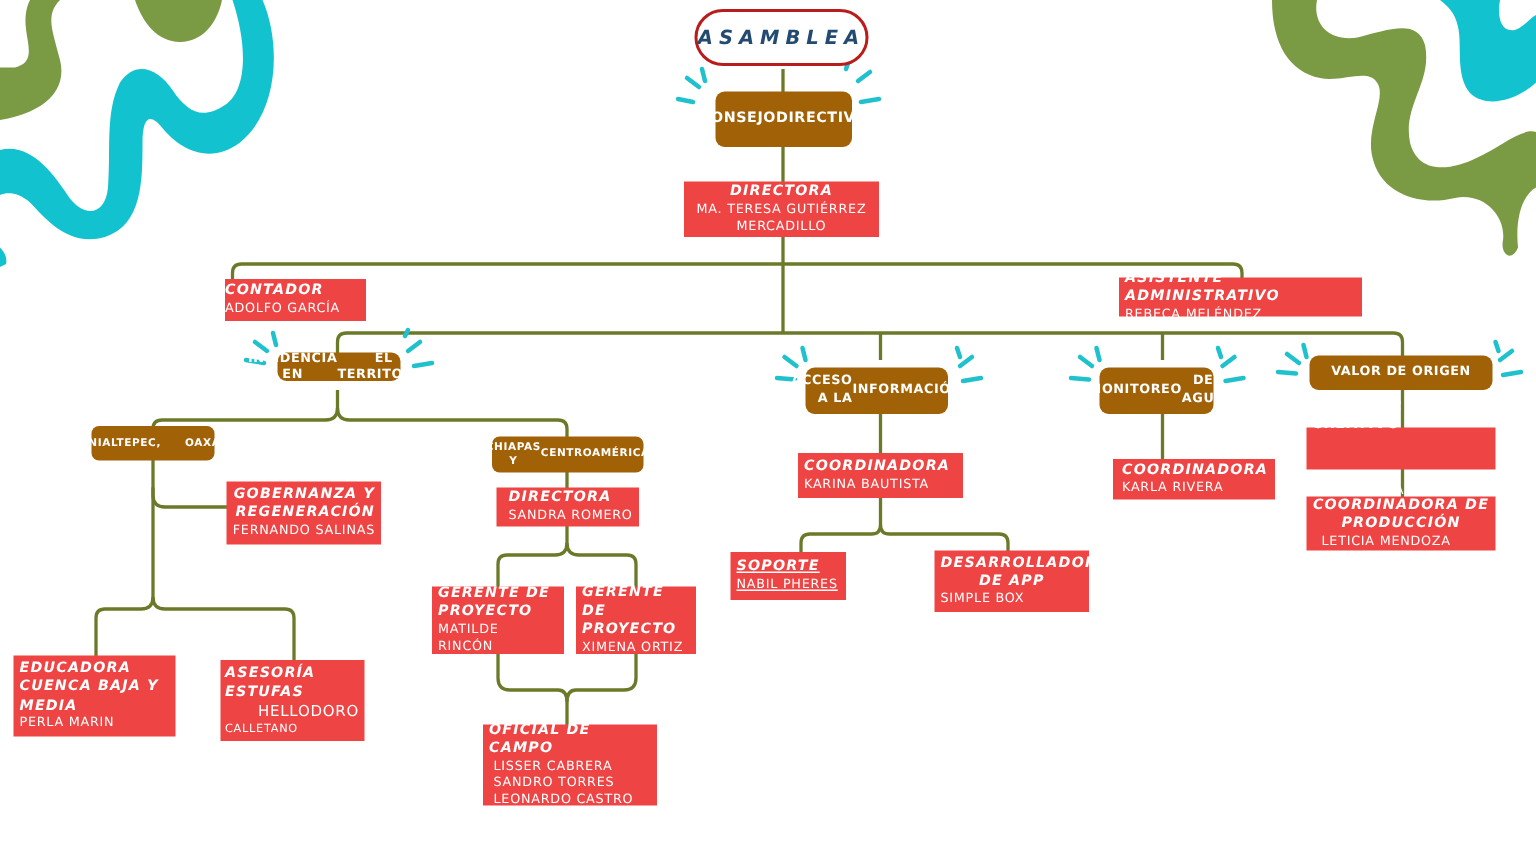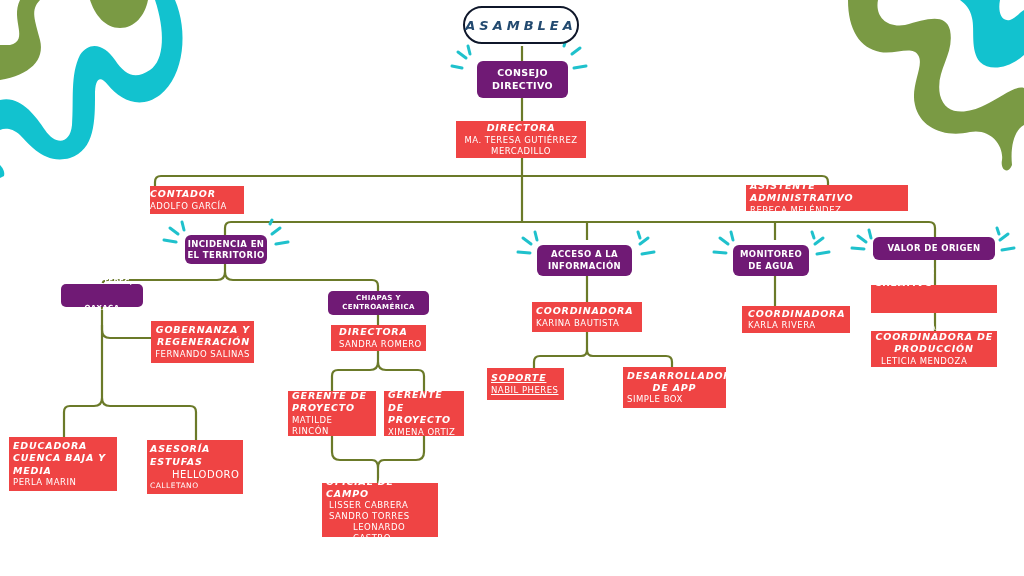--- a/index.html
+++ b/index.html
@@ -4,35 +4,35 @@
 <style>
   html, body { margin: 0; padding: 0; }
   body {
     width: 1024px; height: 576px; position: relative; overflow: hidden;
     background: #ffffff;
     font-family: "DejaVu Sans", "Liberation Sans", sans-serif;
   }
   svg.layer { position: absolute; left: 0; top: 0; }
   .node { position: absolute; box-sizing: border-box; }
   .green {
-    background: #701a75; color: #ffffff; border-radius: 6px;
+    background: #a16207; color: #ffffff; border-radius: 6px;
     font-weight: bold; text-align: center; letter-spacing: 0.4px;
-    display: flex; flex-direction: column; align-items: center; justify-content: center;
+    display: flex; align-items: center; justify-content: center;
     line-height: 1.35;
   }
   .blue {
     background: #ef4444; color: #ffffff; padding: 2px 4px;
     display: flex; flex-direction: column; justify-content: center;
     line-height: 1.3; letter-spacing: 0.4px;
   }
   .blue .role { font-weight: bold; font-style: italic; font-size: 9.5px; letter-spacing: 0.8px; }
   .blue .name { font-size: 8.5px; font-weight: normal; letter-spacing: 0.5px; }
   .blue.center { align-items: center; text-align: center; }
   .assembly {
-    border: 2px solid #0f172a; border-radius: 20px; background: #fff;
+    border: 2px solid #b91c1c; border-radius: 20px; background: #fff;
     color: #234a70; font-weight: bold; font-style: italic; font-size: 13px;
     letter-spacing: 4px; display: flex; align-items: center; justify-content: center;
   }
 </style>
 </head>
 <body>
 
 <svg class="layer" width="1024" height="576">
 
   <g>
@@ -139,21 +139,21 @@
 <div class="node blue" style="left:150px;top:186px;width:94px;height:28px;padding-left:0;">
   <span class="role">CONTADOR</span>
   <span class="name">ADOLFO GARCÍA</span>
 </div>
 
 <div class="node blue" style="left:746px;top:185px;width:162px;height:26px;">
   <span class="role">ASISTENTE ADMINISTRATIVO</span>
   <span class="name">REBECA MELÉNDEZ</span>
 </div>
 
-<div class="node green" style="left:185px;top:235px;width:82px;height:29px;font-size:8.5px;line-height:1.25;">
+<div class="node green" style="left:185px;top:235px;width:82px;height:19px;font-size:8.5px;line-height:1.25;">
   <span>INCIDENCIA EN</span>
   <span>EL TERRITORIO</span>
 </div>
 
 <div class="node green" style="left:61px;top:284px;width:82px;height:23px;font-size:7px;line-height:1.3;border-radius:5px;gap:16px;">
   <span>MANIALTEPEC,</span>
   <span>OAXACA</span>
 </div>
 
 <div class="node blue" style="left:151px;top:321px;width:103px;height:42px;text-align:right;">
@@ -195,21 +195,21 @@
 <div class="node blue" style="left:384px;top:391px;width:80px;height:45px;">
   <span class="role">GERENTE DE</span>
   <span class="role">PROYECTO</span>
   <span class="name">XIMENA ORTIZ</span>
 </div>
 
 <div class="node blue" style="left:322px;top:483px;width:116px;height:54px;">
   <span class="role">OFICIAL DE CAMPO</span>
   <span class="name" style="padding-left:3px;">LISSER CABRERA</span>
   <span class="name" style="padding-left:3px;">SANDRO TORRES</span>
-  <span class="name" style="padding-left:3px;margin-left:24px;">LEONARDO CASTRO</span>
+  <span class="name" style="padding-left:3px;">LEONARDO CASTRO</span>
 </div>
 
 <div class="node green" style="left:537px;top:245px;width:95px;height:31px;font-size:8.5px;line-height:1.4;text-align:right;">
   <span>ACCESO A LA</span>
   <span>INFORMACIÓN</span>
 </div>
 
 <div class="node blue" style="left:532px;top:302px;width:110px;height:30px;">
   <span class="role">COORDINADORA</span>
   <span class="name">KARINA BAUTISTA</span>
@@ -239,16 +239,16 @@
 <div class="node green" style="left:873px;top:237px;width:122px;height:23px;font-size:8.5px;">
   <span>VALOR DE ORIGEN</span>
 </div>
 
 <div class="node blue" style="left:871px;top:285px;width:126px;height:28px;gap:32px;">
   <span class="role">DIRECTOR CREATIVO</span>
   <span class="name">FULVIO ECCARDI</span>
 </div>
 
 <div class="node blue" style="left:871px;top:331px;width:126px;height:36px;">
-  <span class="role" style="text-align:right;">COORDINADORA DE</span>
+  <span class="role" style="text-align:center;">COORDINADORA DE</span>
   <span class="role" style="text-align:center;">PRODUCCIÓN</span>
   <span class="name" style="padding-left:6px;">LETICIA MENDOZA</span>
 </div>
 
 </body></html>

